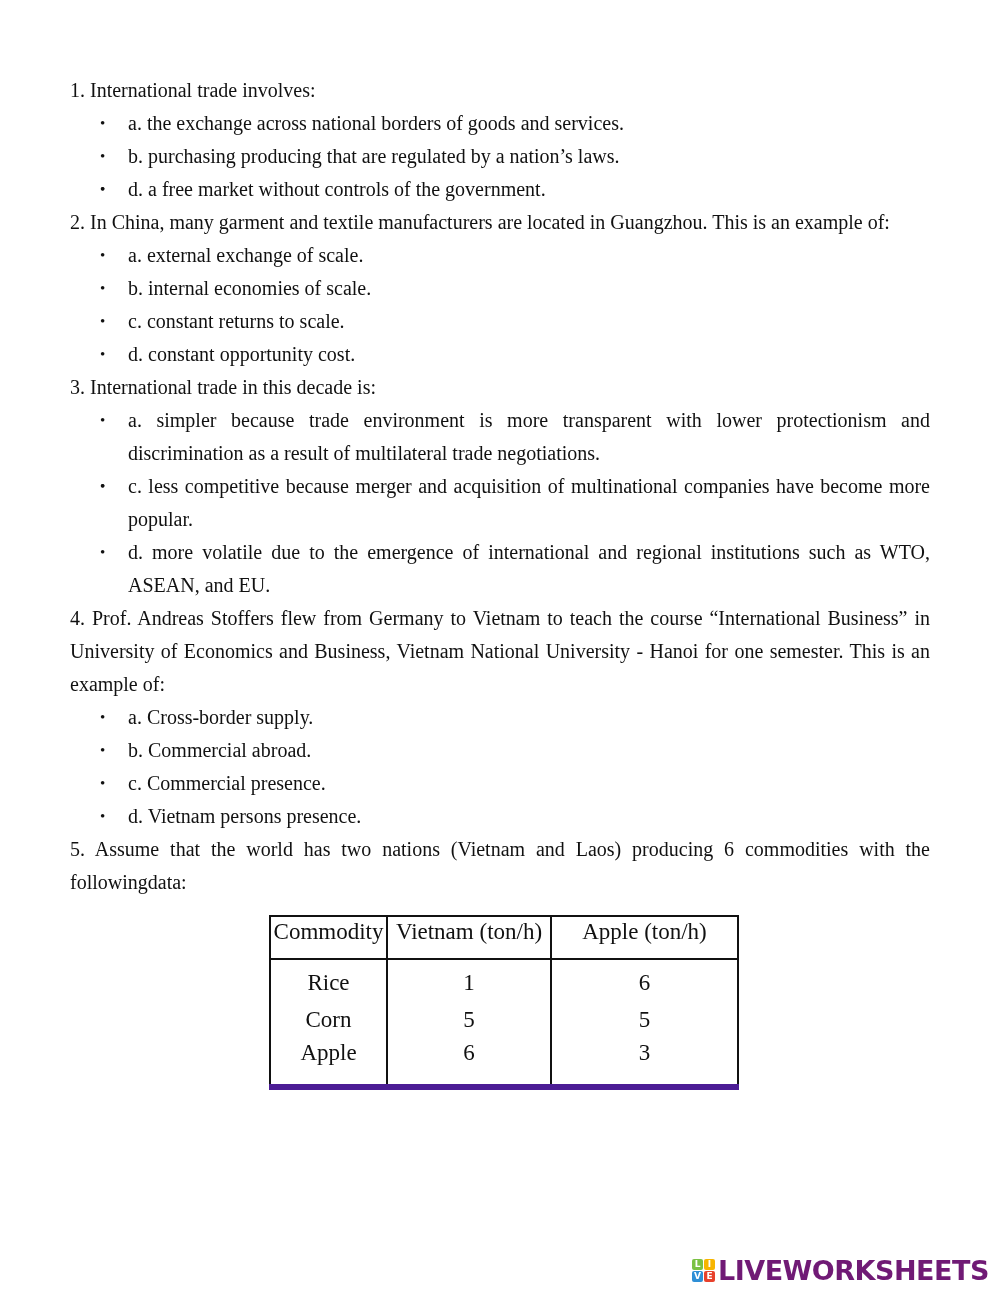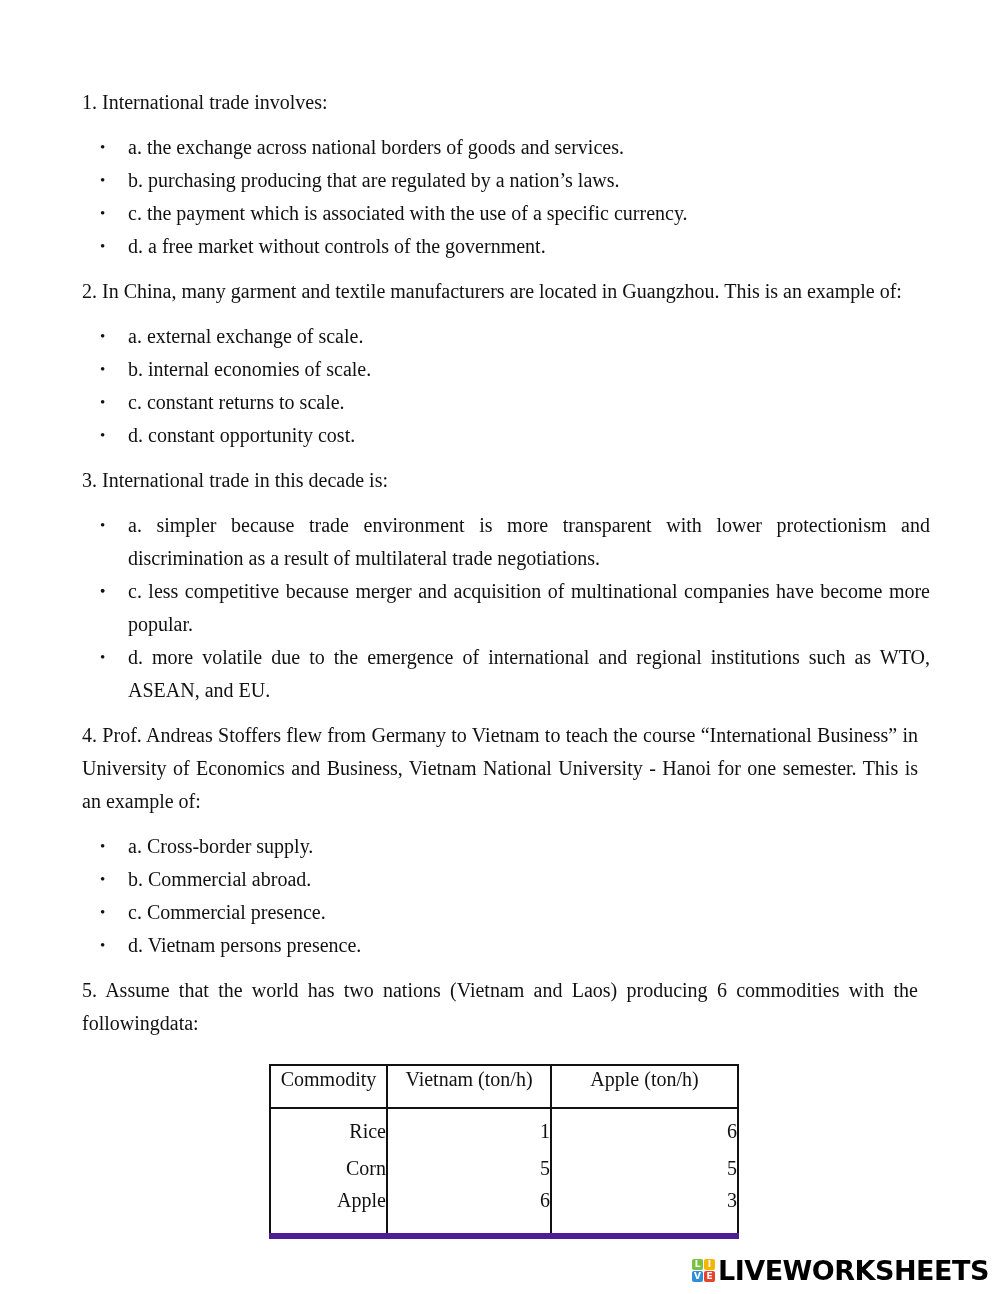--- a/index.html
+++ b/index.html
@@ -18,21 +18,21 @@
     }
     .page {
       position: absolute;
       left: 70px;
       top: 74px;
       width: 860px;
     }
     .q-line {
       line-height: 33px;
       text-align: justify;
-      margin: 12px;
+      margin: 0;
     }
     .q-line.last-left { text-align-last: left; }
     ul.opts {
       list-style: none;
       margin: 0;
       padding: 0;
     }
     ul.opts li {
       position: relative;
       padding-left: 58px;
@@ -43,34 +43,34 @@
     ul.opts li .bullet {
       position: absolute;
       left: 30px;
       top: 0;
       font-size: 15px;
       line-height: 33px;
     }
     table.data {
       border-collapse: collapse;
       margin-left: 199px;
-      margin-top: 24px;
-      font-size: 20px;
+      margin-top: 16px;
+      font-size: 23px;
       border-radius: 24px;
     }
     table.data th {
       font-weight: normal;
       height: 38px;
       border: 2px solid #111;
       text-align: center;
       vertical-align: top;
       padding-top: 2px;
     }
     table.data td {
-      text-align: right;
+      text-align: center;
       height: 37px;
       border-left: 2px solid #111;
       border-right: 2px solid #111;
       padding: 0;
     }
     table.data tbody tr:first-child td { padding-top: 4px; }
     table.data tbody tr:last-child td { border-bottom: 6px solid #4c1d95; height: 44px; vertical-align: top; padding-top: 2px; }
     .col1 { width: 113px; }
     .col2 { width: 160px; }
     .col3 { width: 183px; }
@@ -98,35 +98,35 @@
       display: flex;
       align-items: center;
       justify-content: center;
       border-radius: 2px;
       line-height: 1;
     }
     .logo-text {
       font-family: "DejaVu Sans", "Liberation Sans", sans-serif;
       font-weight: bold;
       font-size: 27px;
-      color: #000000;
+      color: #701a75;
       letter-spacing: -0.5px;
     }
   </style>
 </head>
 <body>
 
 <div class="page">
 
   <section>
     <p class="q-line">1. International trade involves:</p>
     <ul class="opts">
       <li><span class="bullet">•</span><span>a. the exchange across national borders of goods and services.</span></li>
       <li><span class="bullet">•</span><span>b. purchasing producing that are regulated by a nation’s laws.</span></li>
-      <li><span class="bullet">•</span><span>c. the payment which is associated with the use of a specific currency.</span></li>
+      <li><span class="bullet">•</span></li>
       <li><span class="bullet">•</span><span>d. a free market without controls of the government.</span></li>
     </ul>
   </section>
 
   <section>
     <p class="q-line last-left">2.  In China, many garment and textile manufacturers are located in Guangzhou. This is an example of:</p>
     <ul class="opts">
       <li><span class="bullet">•</span><span>a. external exchange of scale.</span></li>
       <li><span class="bullet">•</span><span>b. internal economies of scale.</span></li>
       <li><span class="bullet">•</span><span>c. constant returns to scale.</span></li>

